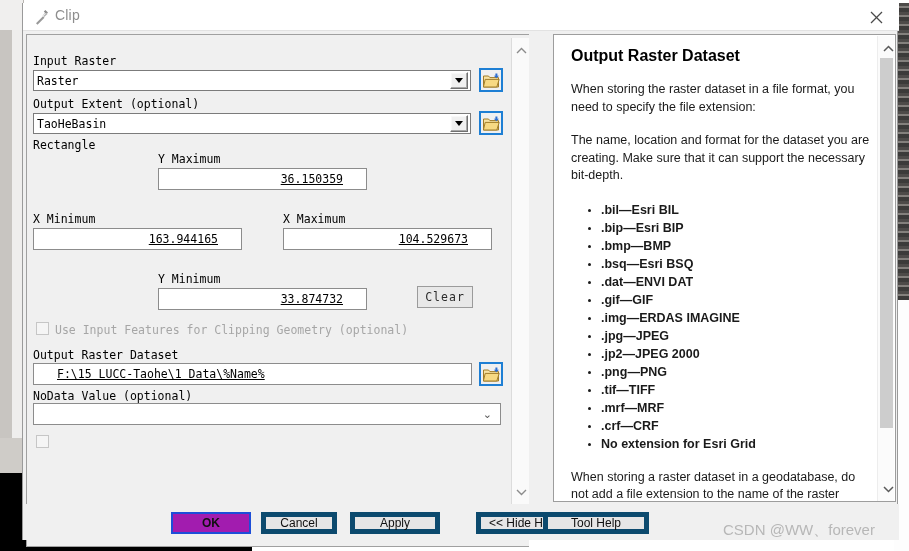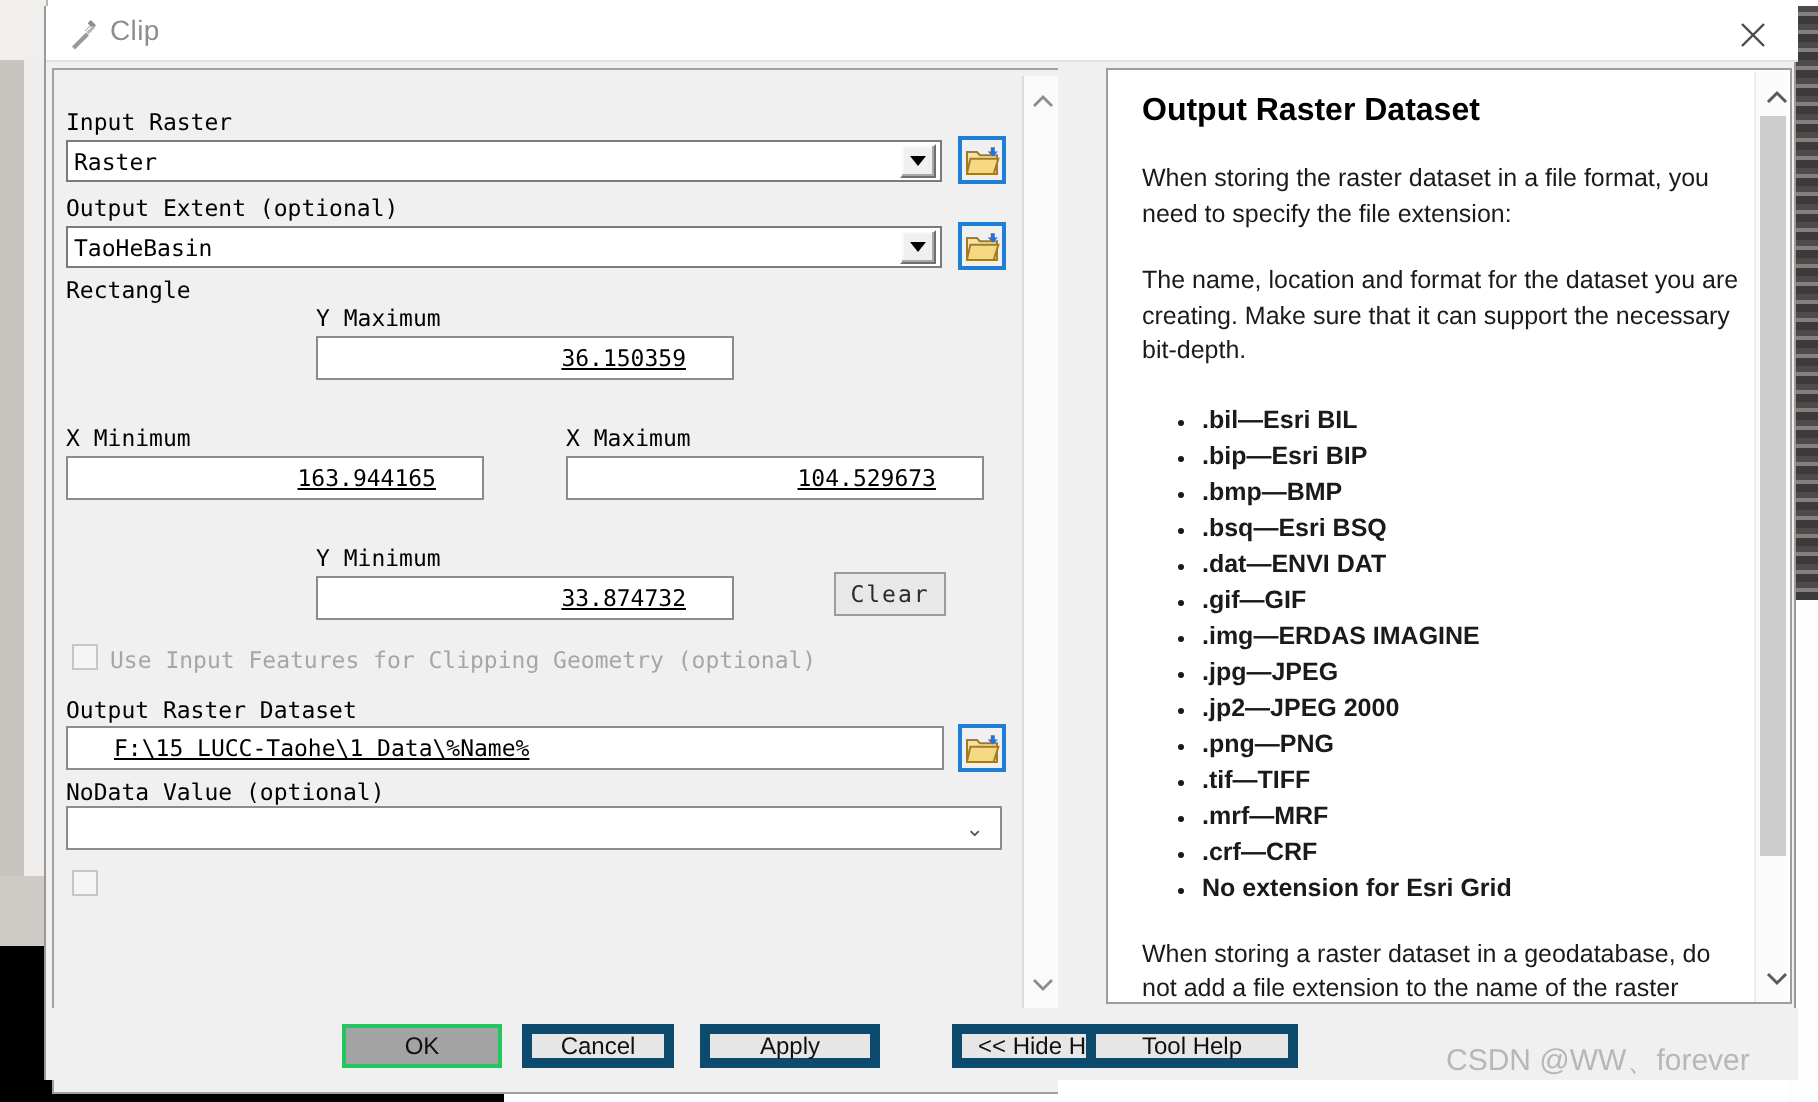--- a/index.html
+++ b/index.html
@@ -160,21 +160,21 @@
 
   
   .footer { position:absolute; left:0; top:501px; width:876px; height:36px; background:#f0f0f0; }
   .btn {
     position:absolute; top:8px; height:22px;
     background:#e6e6e6; border:5px solid #0c4a6e;
     display:flex; align-items:center; justify-content:center;
     font-size:12px; color:#101010;
     font-family:"Liberation Sans", sans-serif;
   }
-  .btn.primary { border:2px solid #22c55e; background:#a3a3a3; }
+  .btn.primary { border:2px solid #1d4ed8; background:#a21caf;font-weight:bold; }
 
   .watermark {
     position:absolute; left:723px; top:521px;
     font-size:15px; color:#b7b7b7;
     font-family:"Liberation Sans", sans-serif;
     white-space:nowrap;
   }
 </style>
 </head>
 <body>

